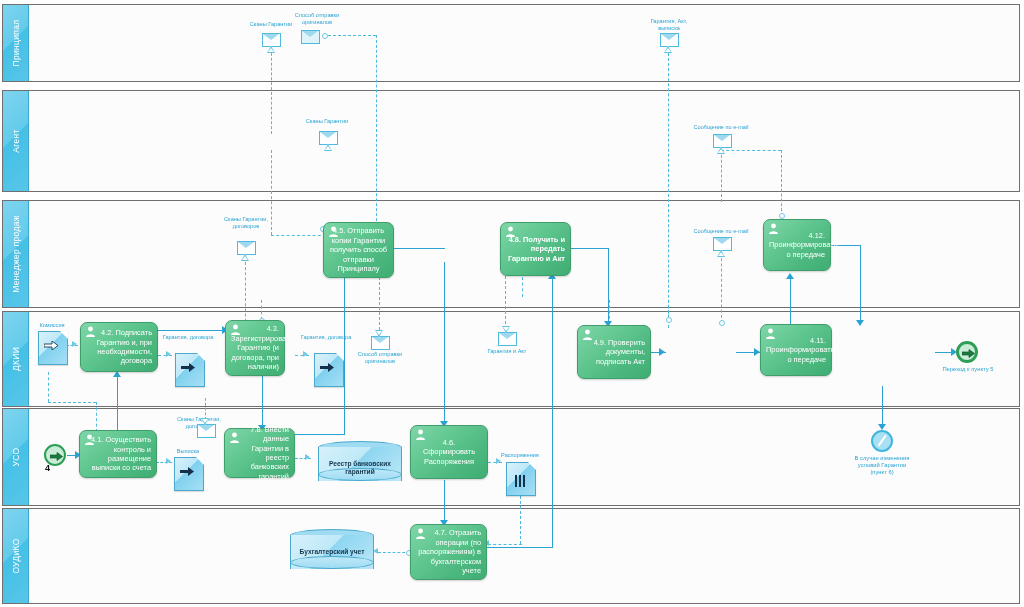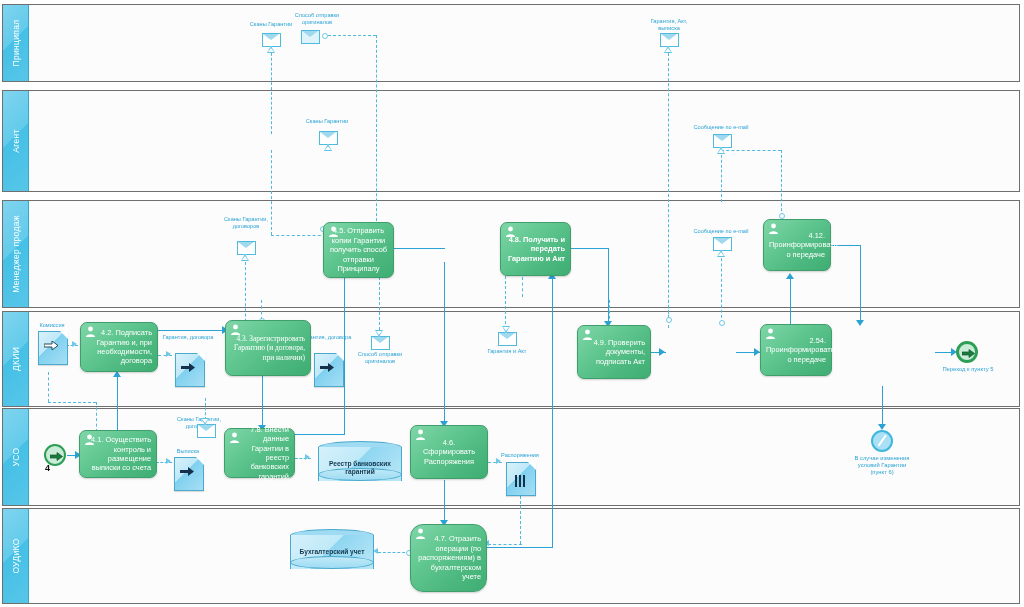--- a/index.html
+++ b/index.html
@@ -399,21 +399,21 @@
   </div>
 
   <div class="task" style="left:80px;top:322px;width:78px;height:50px;">
     <svg class="usr" viewBox="0 0 11 11">
       <circle cx="5.5" cy="3" r="2.4" fill="#ffffff"></circle>
       <path d="M1 11 C1 7.3 10 7.3 10 11 Z" fill="#ffffff"></path>
     </svg>
     <span class="txt">4.2. Подписать Гарантию и, при необходимости, договора</span>
   </div>
 
-  <div class="task" style="left:225px;top:320px;width:86px;height:56px;font-family:Liberation Serif, serif;">
+  <div class="task" style="left:225px;top:320px;width:60px;height:56px;">
     <svg class="usr" viewBox="0 0 11 11">
       <circle cx="5.5" cy="3" r="2.4" fill="#ffffff"></circle>
       <path d="M1 11 C1 7.3 10 7.3 10 11 Z" fill="#ffffff"></path>
     </svg>
     <span class="txt">4.3. Зарегистрировать Гарантию (и договора, при наличии)</span>
   </div>
 
   <div class="task" style="left:224px;top:428px;width:71px;height:50px;">
     <svg class="usr" viewBox="0 0 11 11">
       <circle cx="5.5" cy="3" r="2.4" fill="#ffffff"></circle>
@@ -431,21 +431,21 @@
   </div>
 
   <div class="task center" style="left:410px;top:425px;width:78px;height:54px;">
     <svg class="usr" viewBox="0 0 11 11">
       <circle cx="5.5" cy="3" r="2.4" fill="#ffffff"></circle>
       <path d="M1 11 C1 7.3 10 7.3 10 11 Z" fill="#ffffff"></path>
     </svg>
     <span class="txt">4.6. Сформировать Распоряжения</span>
   </div>
 
-  <div class="task" style="left:410px;top:524px;width:77px;height:68px;border-radius:13px;">
+  <div class="task" style="left:410px;top:524px;width:77px;height:56px;">
     <svg class="usr" viewBox="0 0 11 11">
       <circle cx="5.5" cy="3" r="2.4" fill="#ffffff"></circle>
       <path d="M1 11 C1 7.3 10 7.3 10 11 Z" fill="#ffffff"></path>
     </svg>
     <span class="txt">4.7. Отразить операции (по распоряжениям) в бухгалтерском учете</span>
   </div>
 
   <div class="task" style="left:500px;top:222px;width:71px;height:54px;font-weight:bold;">
     <svg class="usr" viewBox="0 0 11 11">
       <circle cx="5.5" cy="3" r="2.4" fill="#ffffff"></circle>
@@ -461,21 +461,21 @@
     </svg>
     <span class="txt">4.9. Проверить документы, подписать Акт</span>
   </div>
 
 
   <div class="task" style="left:760px;top:324px;width:72px;height:52px;">
     <svg class="usr" viewBox="0 0 11 11">
       <circle cx="5.5" cy="3" r="2.4" fill="#ffffff"></circle>
       <path d="M1 11 C1 7.3 10 7.3 10 11 Z" fill="#ffffff"></path>
     </svg>
-    <span class="txt">2.54. Проинформировать о передаче</span>
+    <span class="txt">4.11. Проинформировать о передаче</span>
   </div>
 
   <div class="task" style="left:763px;top:219px;width:68px;height:52px;text-align:right;">
     <svg class="usr" viewBox="0 0 11 11">
       <circle cx="5.5" cy="3" r="2.4" fill="#ffffff"></circle>
       <path d="M1 11 C1 7.3 10 7.3 10 11 Z" fill="#ffffff"></path>
     </svg>
     <span class="txt">4.12. Проинформировать о передаче</span>
   </div>
 

